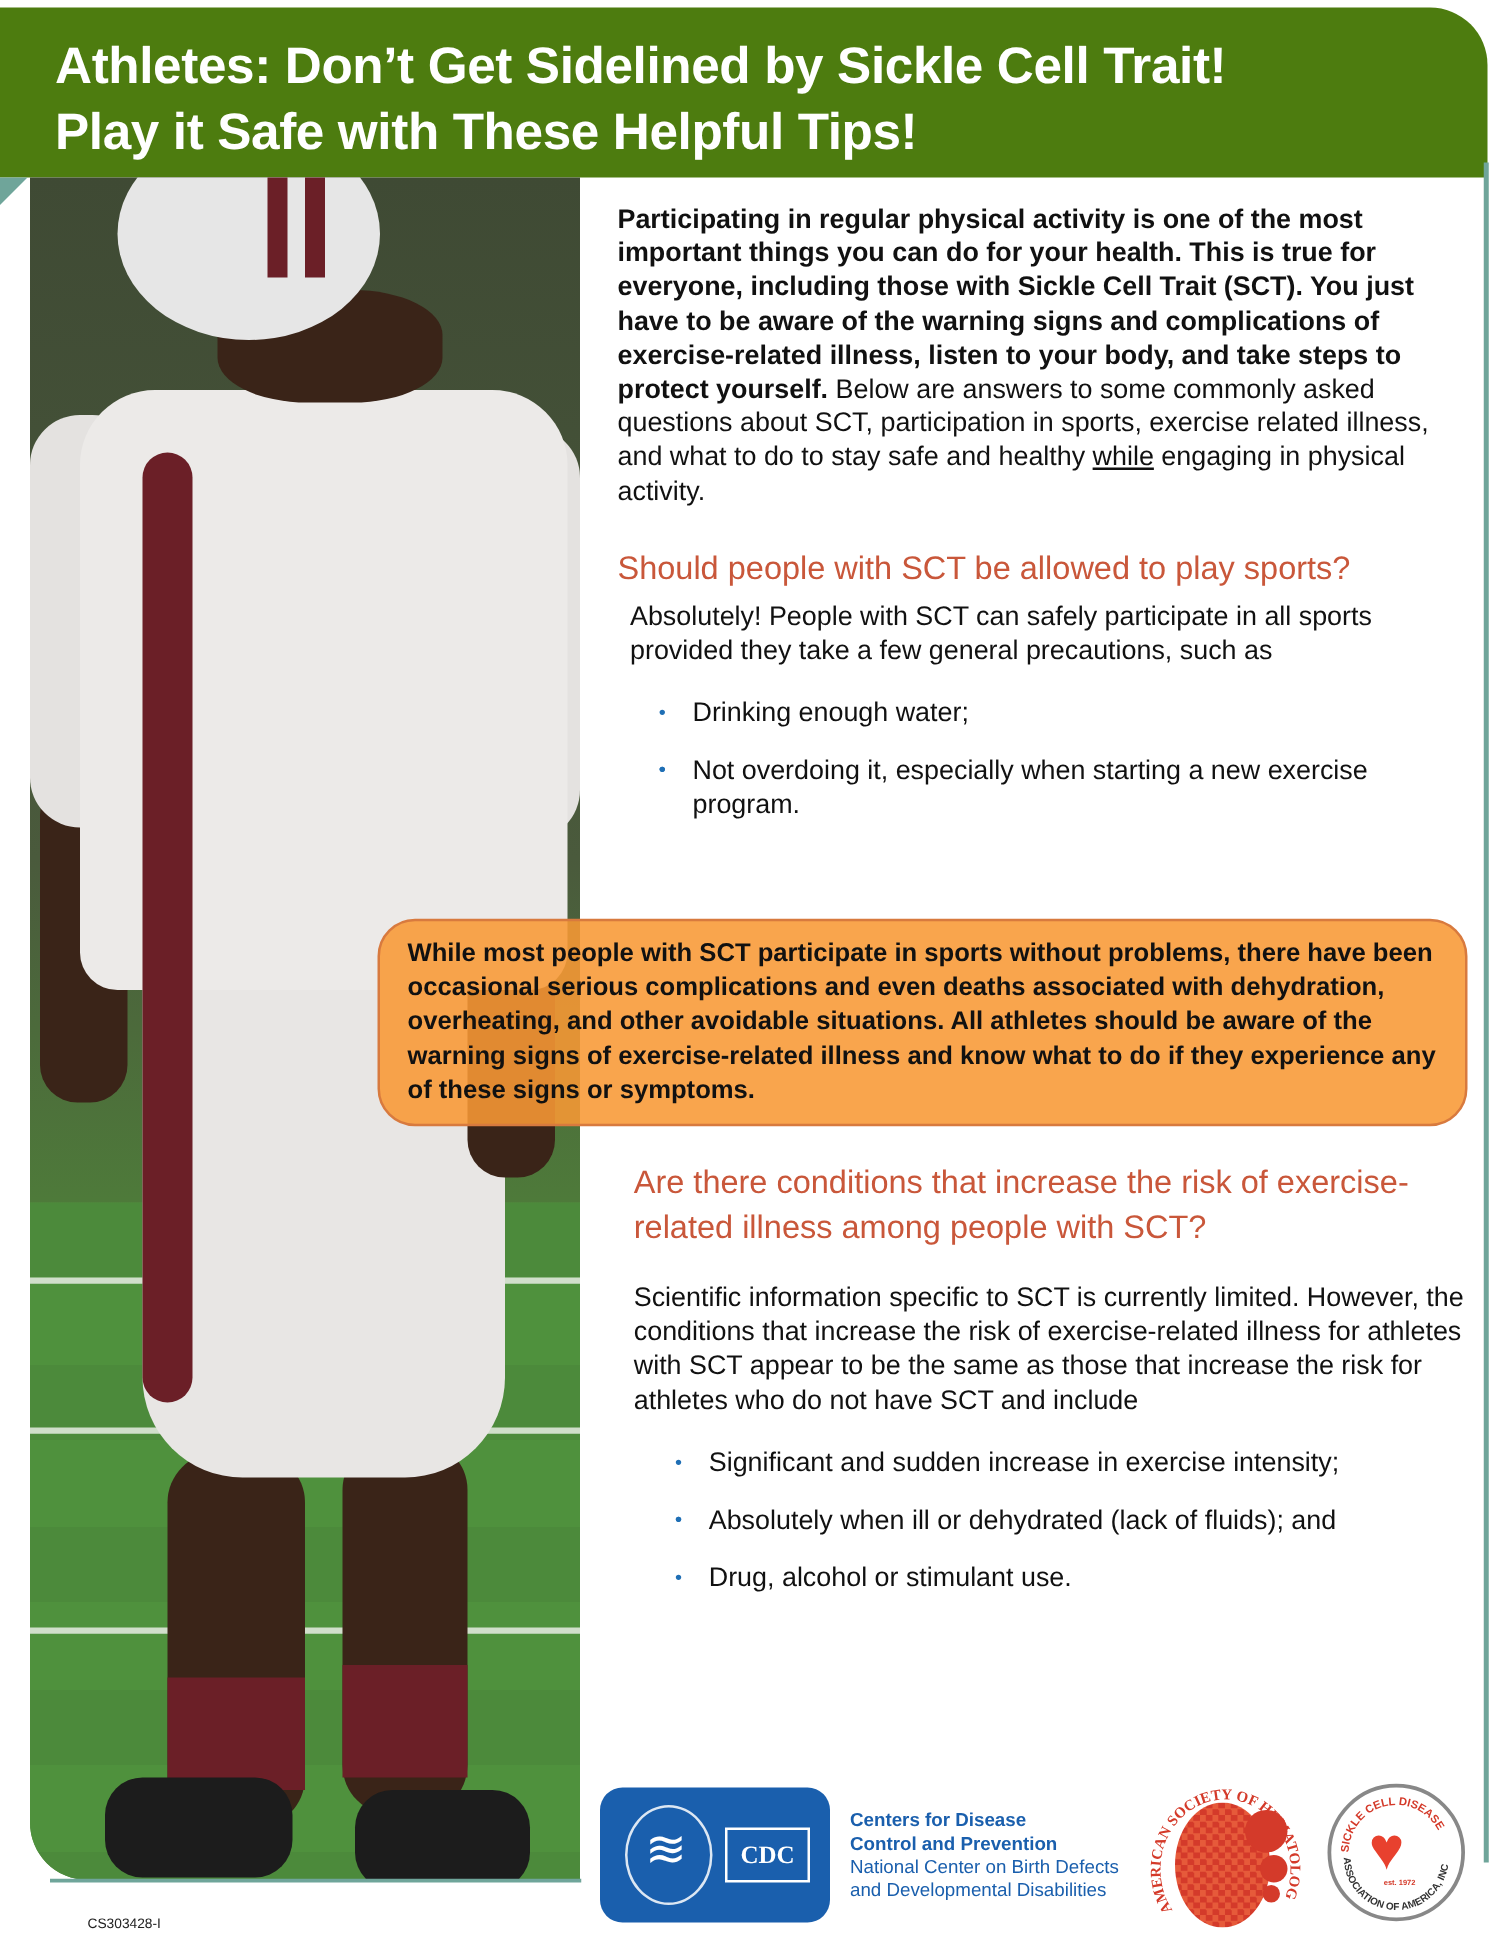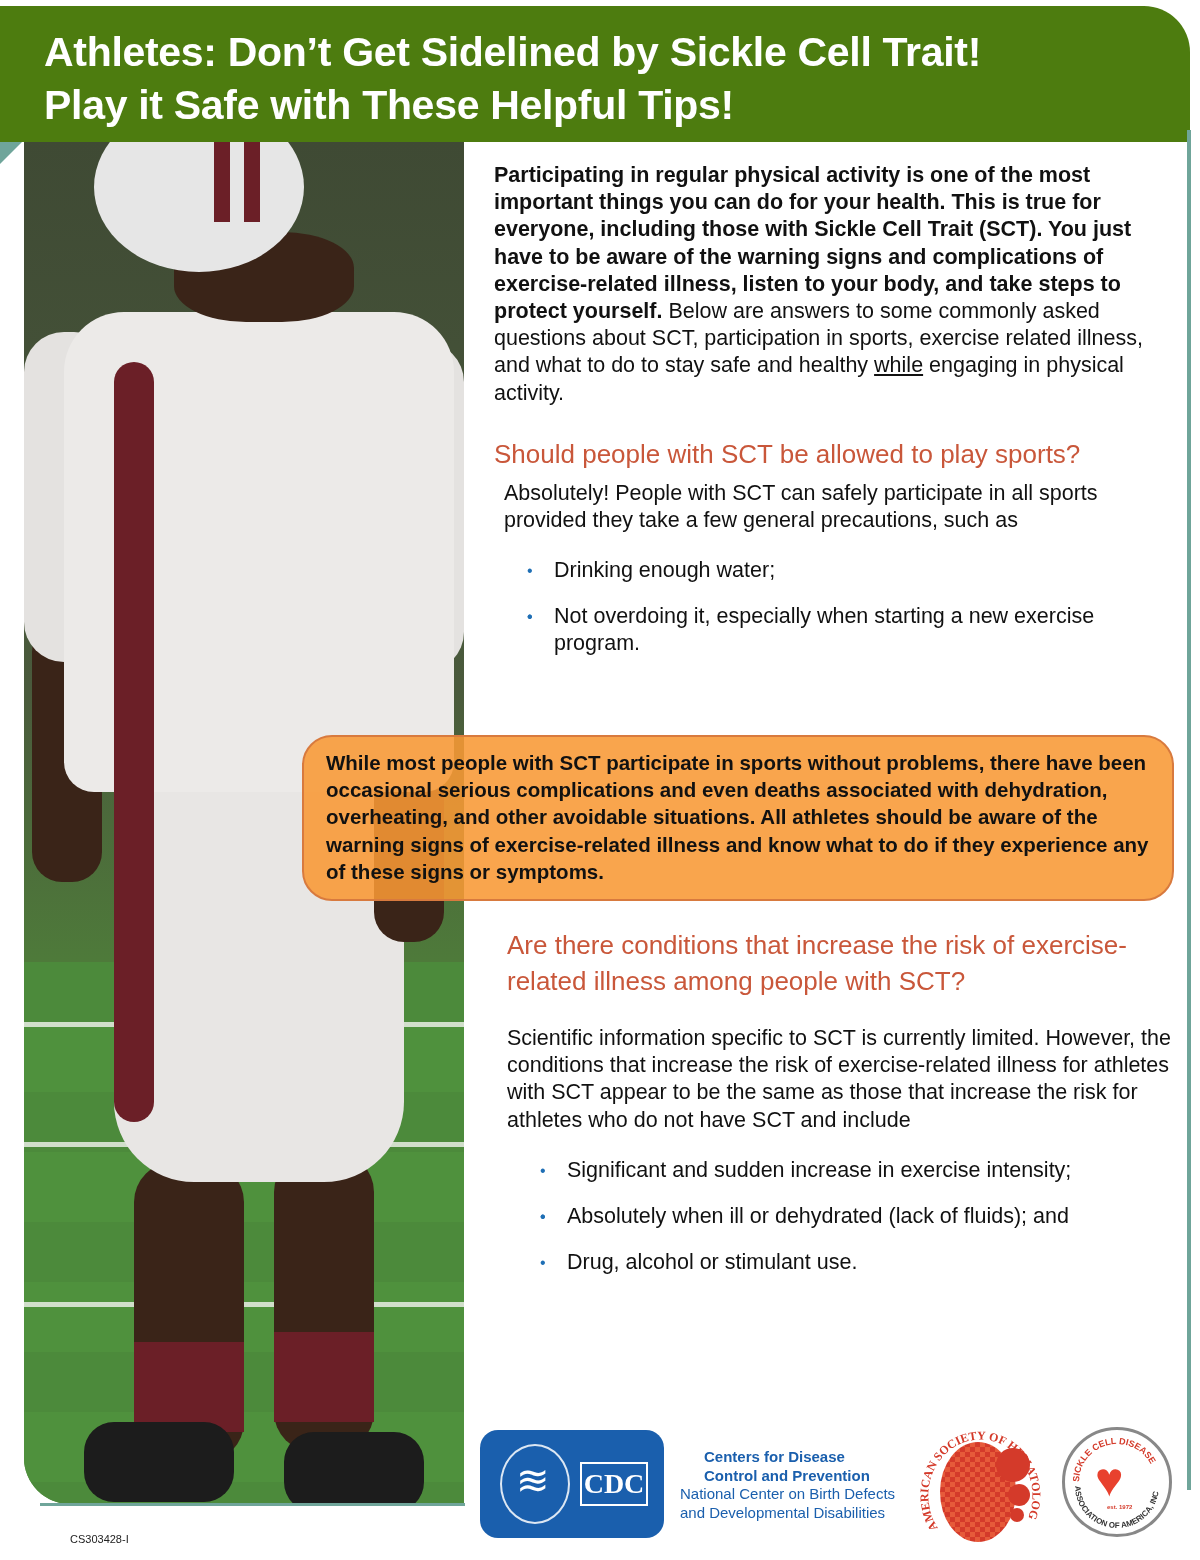--- a/index.html
+++ b/index.html
@@ -62,23 +62,23 @@
   .callout {
     position: absolute; left: 302px; top: 735px; width: 872px; height: 166px;
     background: rgba(248, 152, 52, 0.88); border: 2px solid #d87a3e; border-radius: 30px;
     padding: 12px 18px 0 22px; font-weight: bold; font-size: 20.5px; line-height: 27.2px; color: #111;
   }
 
   .cdc-box { position: absolute; left: 480px; top: 1430px; width: 184px; height: 108px; background: #1a5fad; border-radius: 18px; }
   .hhs-mark { position: absolute; left: 20px; top: 14px; width: 70px; height: 80px; border: 2px solid #fff; border-radius: 50%; opacity: .85; }
   .hhs-eagle { position: absolute; left: 36px; top: 30px; color: #fff; font-size: 40px; line-height: 40px; }
   .cdc-mark { position: absolute; left: 100px; top: 32px; width: 68px; height: 44px; border: 2px solid #fff;
-    color: #fff; font-weight: bold; font-size: 28px; line-height: 40px; text-align: center; font-family: "Liberation Serif", serif; }
+    color: #fff; font-weight: bold; font-size: 20px; line-height: 40px; text-align: center; font-family: "Liberation Serif", serif; }
   .cdc-text { position: absolute; left: 680px; top: 1448px; width: 240px; font-size: 15px; line-height: 18.5px; color: #1a5fad; }
-  .cdc-text .b { font-weight: bold; margin-left: 24px; }
+  .cdc-text .b { font-weight: bold; }
 
   .ash-logo { position: absolute; left: 918px; top: 1418px; width: 130px; height: 134px; }
   .ash-circle { position: absolute; left: 22px; top: 24px; width: 76px; height: 100px; border-radius: 50%;
     background: repeating-conic-gradient(#d43a2a 0 25%, #e65a3a 0 50%) 0 0 / 10px 10px; }
   .ash-dot { position: absolute; border-radius: 50%; background: #d43a2a; }
 
   .scd-logo { position: absolute; left: 1062px; top: 1427px; width: 110px; height: 110px; border-radius: 50%;
     border: 3px solid #888; background: #fff; }
   .scd-heart { position: absolute; left: 30px; top: 26px; color: #e8412e; font-size: 48px; line-height: 48px; }
   .scd-ring-text { position: absolute; font-size: 8px; color: #d43a2a; font-weight: bold; }

